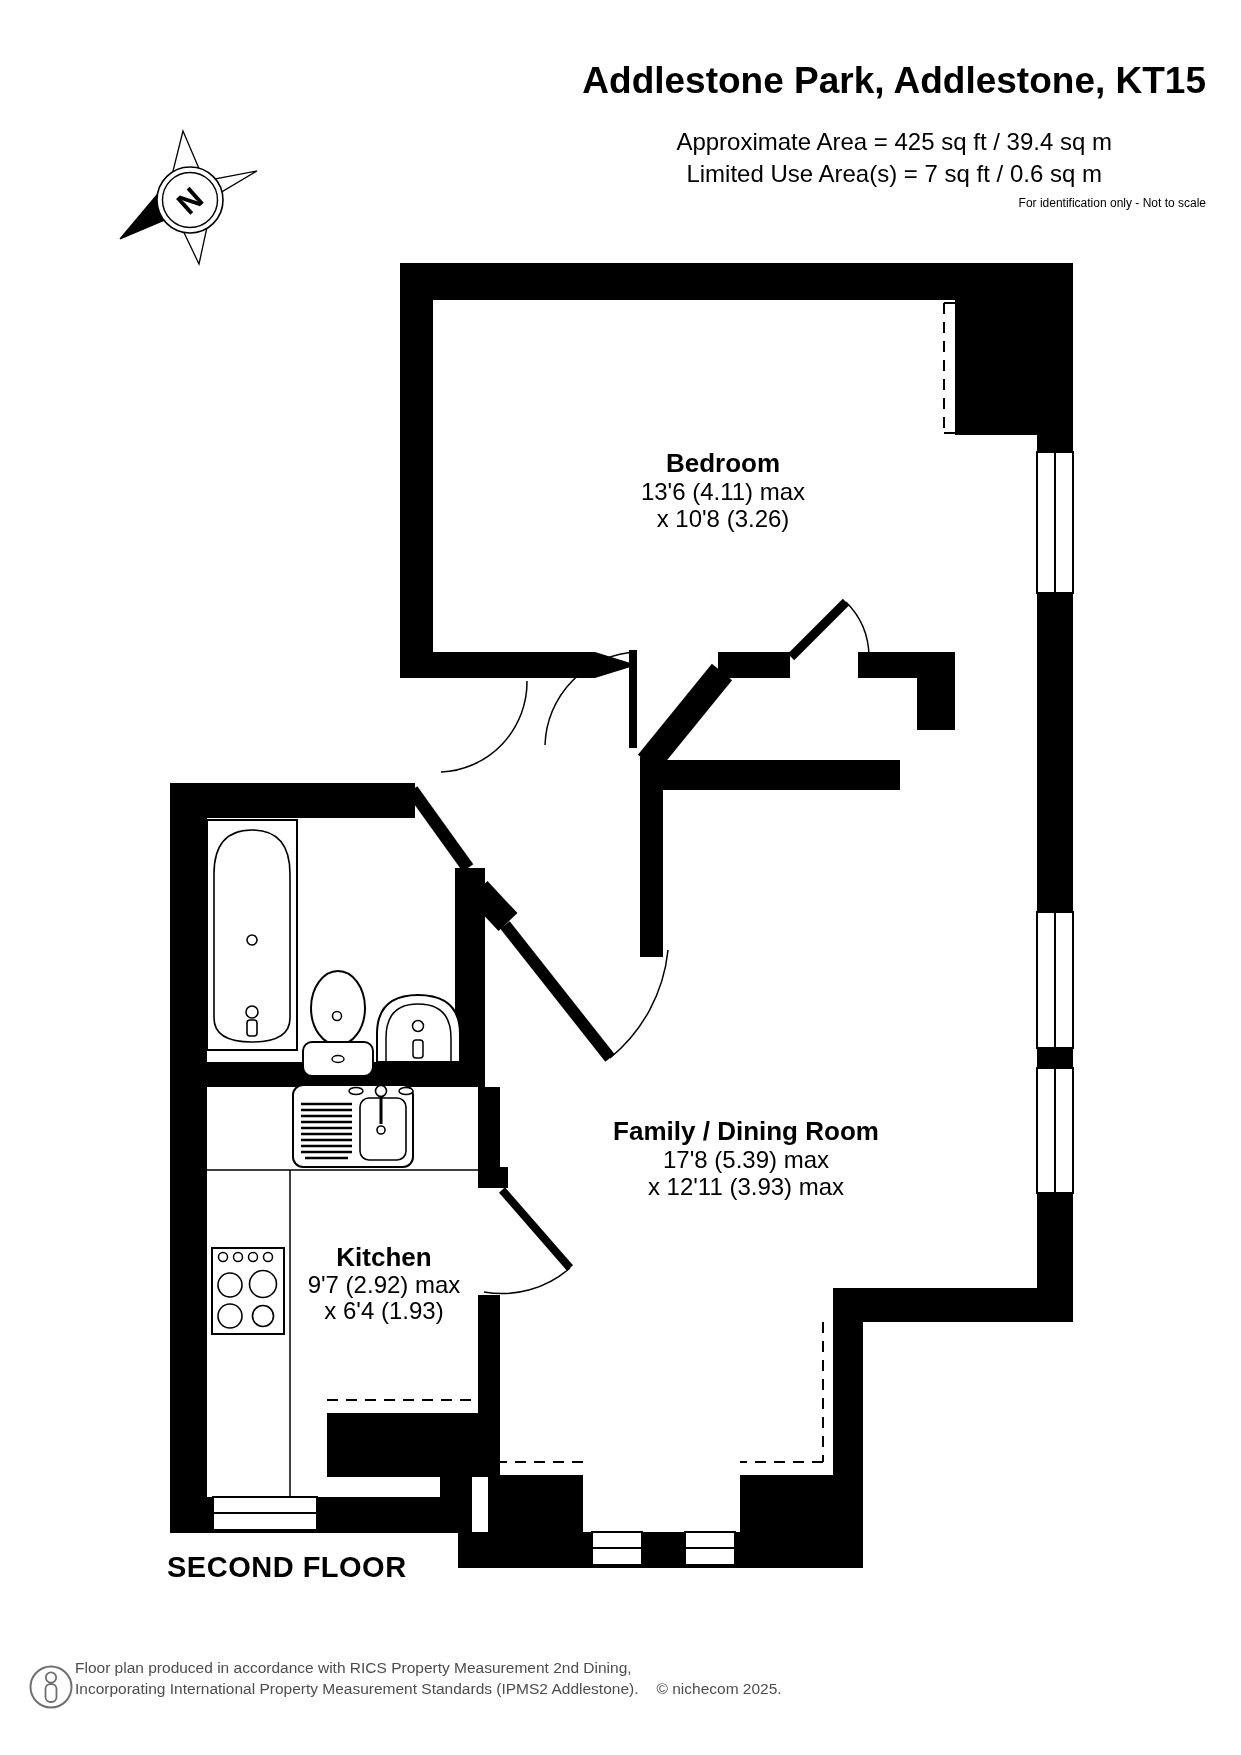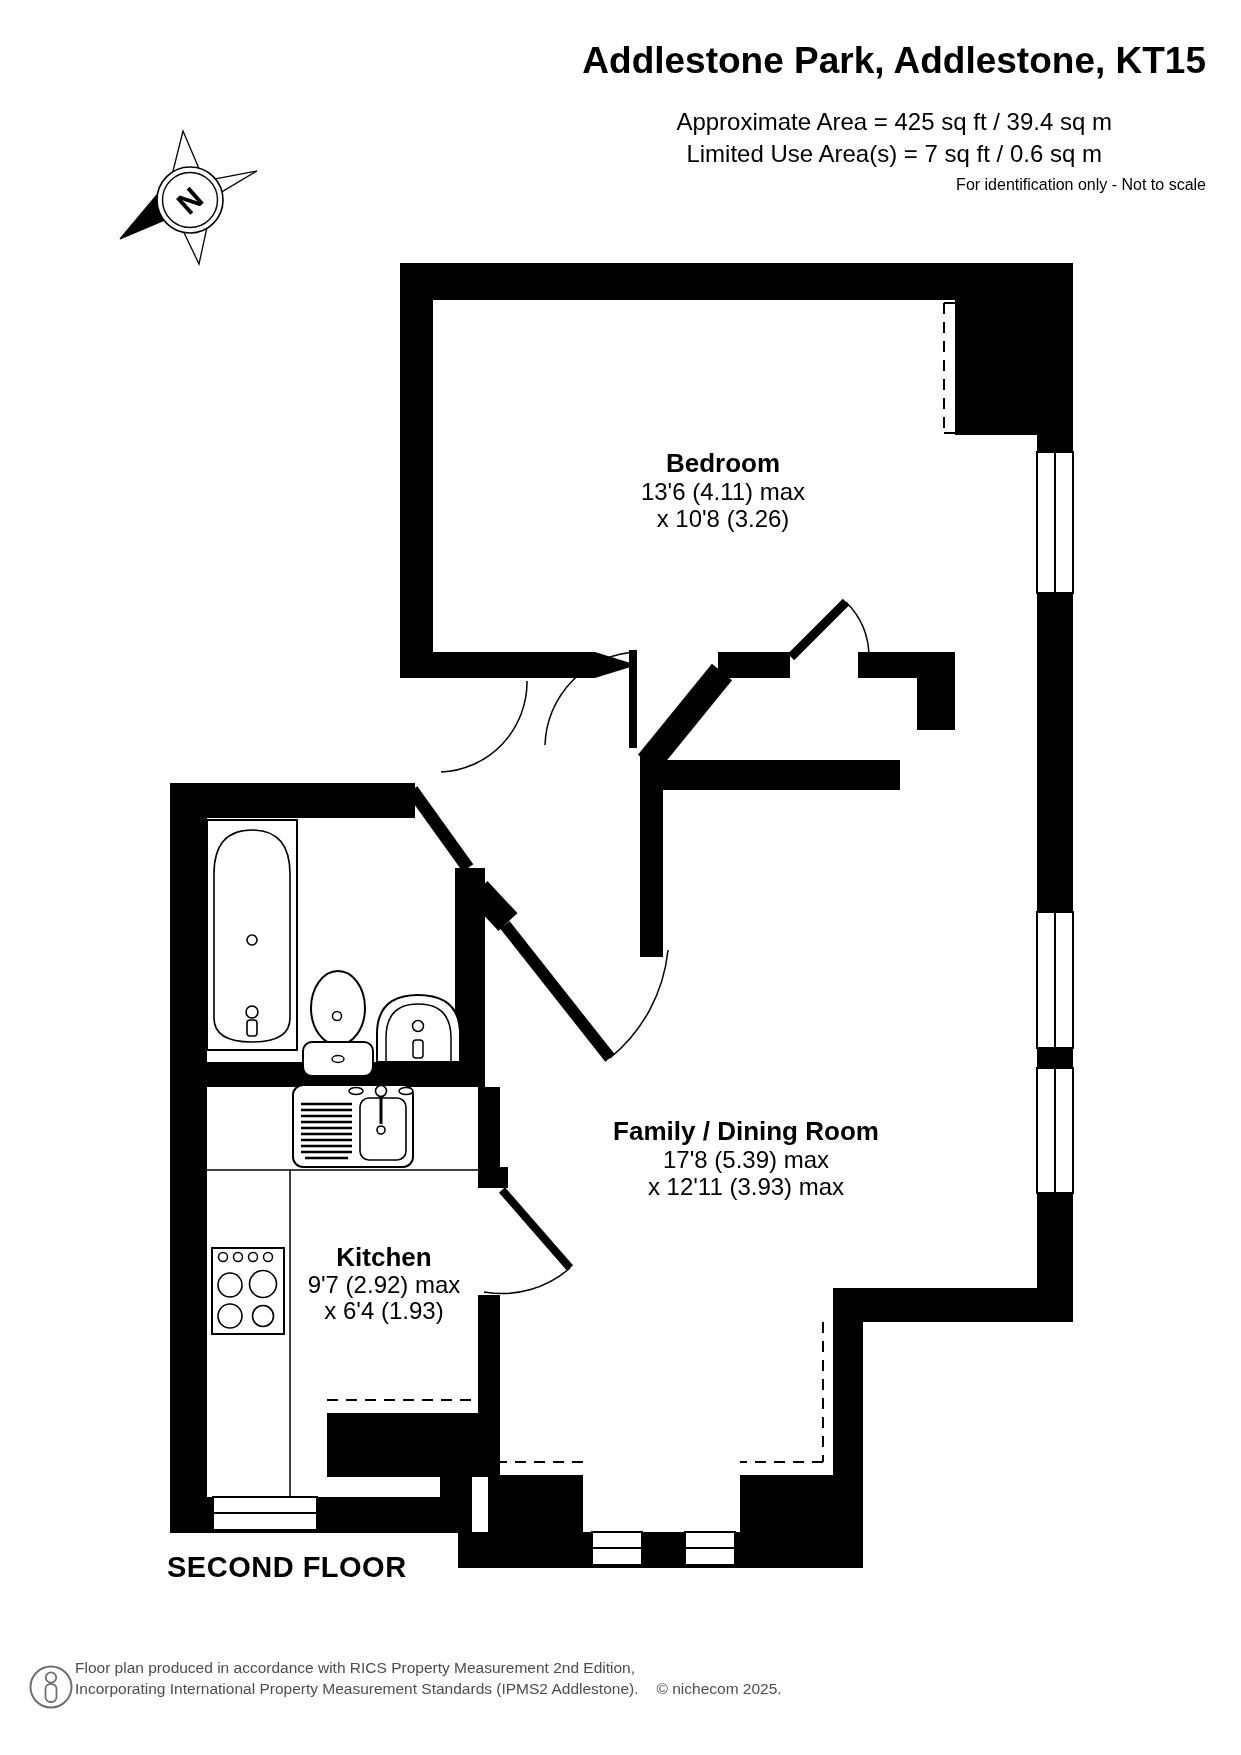--- a/index.html
+++ b/index.html
@@ -1,22 +1,22 @@
 <!DOCTYPE html>
 <html><head>
 <meta charset="utf-8">
 <style>
   html,body{margin:0;padding:0;background:#ffffff;}
   #page{position:relative;width:1241px;height:1755px;background:#ffffff;overflow:hidden;
         font-family:"Liberation Sans", sans-serif;color:#000;}
   #plan-svg{position:absolute;left:0;top:0;}
   .header{position:absolute;top:40px;right:35px;text-align:right;}
-  .header .title{font-size:37px;font-weight:bold;letter-spacing:0px;margin-bottom:24px;}
+  .header .title{font-size:37px;font-weight:bold;letter-spacing:0px;margin-bottom:24px;margin-top:20px;}
   .header .area-line{font-size:24px;line-height:32px;text-align:center;}
-  .header .disclaimer{font-size:16px;margin-top:6px;font-weight:bold;font-weight:normal;}
+  .header .disclaimer{font-size:12px;margin-top:6px;font-weight:bold;font-weight:normal;}
   .footer{position:absolute;left:75px;top:1658px;color:#4d4d4d;font-size:15.5px;line-height:20.5px;}
   .footer .gap{display:inline-block;width:18px;}
   .person-badge{position:absolute;left:28px;top:1664px;}
   svg text{font-family:"Liberation Sans", sans-serif;}
   .room-name{font-weight:bold;font-size:26px;}
   .room-dim{font-size:24px;}
   .floor-label{font-weight:bold;font-size:29px;letter-spacing:0.5px;}
 </style>
 </head>
 <body>
@@ -198,19 +198,19 @@
   </div>
 
   <div class="person-badge">
     <svg width="46" height="46" viewBox="0 0 46 46">
       <circle cx="23" cy="23" r="20.5" fill="none" stroke="#6f6f6f" stroke-width="2"></circle>
       <circle cx="23" cy="13.5" r="5.2" fill="none" stroke="#6f6f6f" stroke-width="1.8"></circle>
       <rect x="17.5" y="20" width="11" height="18" rx="5" fill="none" stroke="#6f6f6f" stroke-width="1.8"></rect>
     </svg>
   </div>
   <div class="footer">
-    <div>Floor plan produced in accordance with RICS Property Measurement 2nd Edition,</div>
+    <div>Floor plan produced in accordance with RICS Property Measurement 2nd Dining,</div>
     <div>
       <span>Incorporating International Property Measurement Standards (IPMS2 Addlestone).</span><span class="gap"></span><span>© nichecom 2025.</span>
     </div>
   </div>
 
 </div>
 
 </body></html>

